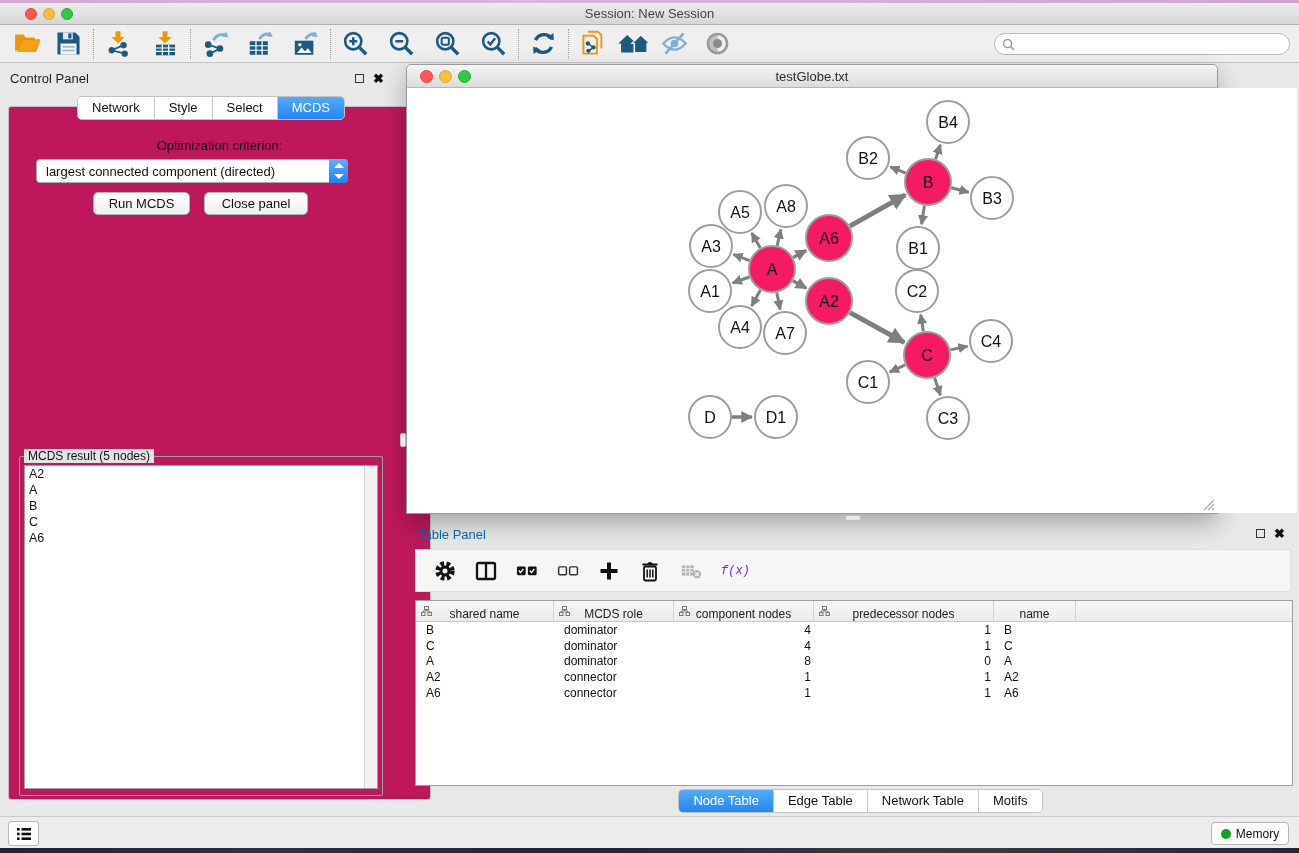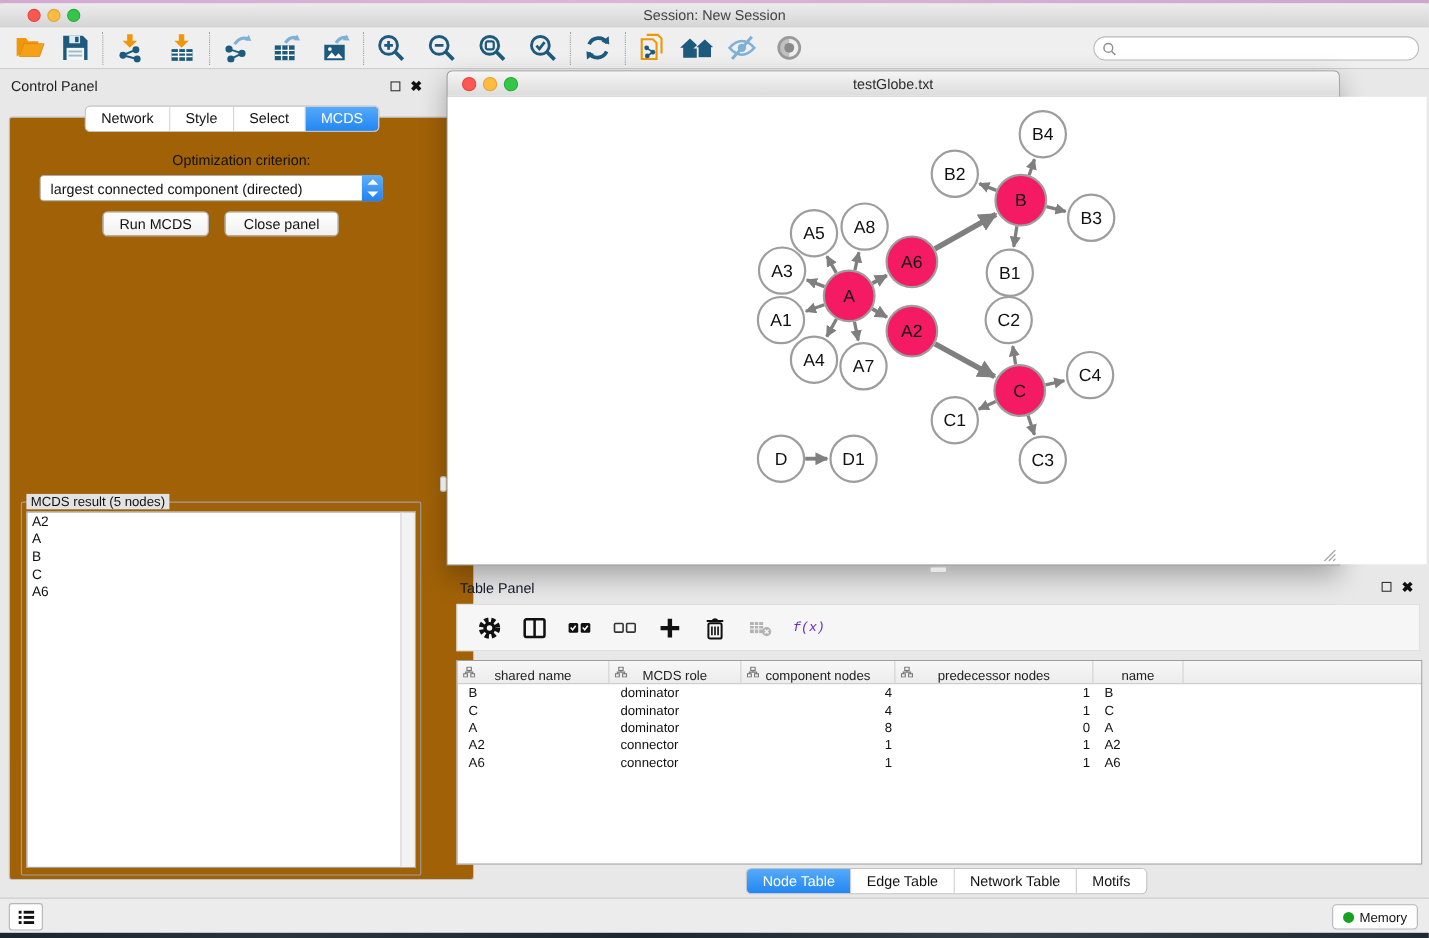--- a/index.html
+++ b/index.html
@@ -44,21 +44,21 @@
   .close-x { font-size:13px; font-weight:bold; color:#111; line-height:11px; }
 
   .seg-tabs { position:absolute; display:flex; background:#fff; border:1px solid #c2c2c2;
     border-radius:5px; overflow:hidden; z-index:3;text-align:right; }
   .seg { font-size:13px; color:#111; padding:3px 14px 4px 14px; background:#fff;
     border-right:1px solid #c9c9c9; cursor:pointer; white-space:nowrap; }
   .seg:last-child { border-right:none; }
   .seg.active { background:linear-gradient(#55aaf9,#2386f3); color:#fff; }
 
   .cp-inner { position:absolute; left:8px; top:43px; width:423px; height:694px;
-    background:#a16207; border:1px solid #c2c2c2; border-radius:3px; }
+    background:#be185d; border:1px solid #c2c2c2; border-radius:3px; }
   .opt-label { position:absolute; left:0; right:0; top:31px; text-align:center; font-size:13px; color:#111; }
   .dropdown { position:absolute; left:27px; top:52px; width:312px; height:24px; background:#fff;
     border:1px solid #a9a9a9; border-radius:4px; display:flex; align-items:center; cursor:pointer; }
   .dropdown .dval { flex:1; font-size:13px; color:#111; padding-left:9px; white-space:nowrap; overflow:hidden; }
   .dropdown .stepper { width:19px; height:24px; margin:-1px -1px -1px 0;
     background:linear-gradient(#5fb0fa,#2280f0); border-radius:0 4px 4px 0; position:relative; }
   .stepper i { position:absolute; left:4.5px; width:0; height:0; border-left:5px solid transparent; border-right:5px solid transparent; }
   .stepper i.up { top:4px; border-bottom:5px solid #fff; }
   .stepper i.dn { bottom:4px; border-top:5px solid #fff; }
   .cp-btn { position:absolute; top:85px; height:23px; background:linear-gradient(#ffffff,#f0f0f0);
@@ -87,21 +87,21 @@
   .netwin .tl { top:5px; width:13px; height:13px; }
   .net-canvas { position:absolute; left:0; top:23px; width:890px; height:425px; background:#fff; overflow:hidden; }
   .resize-grip { position:absolute; right:2px; bottom:2px; }
   .grip-v { position:absolute; left:-7px; top:368px; width:6px; height:14px; background:#e8e8e8;
     border:1px solid #bdbdbd; border-radius:2px; }
   .grip-h { position:absolute; left:438px; bottom:-8px; width:16px; height:6px; background:#e8e8e8;
     border:1px solid #bdbdbd; border-radius:2px; }
 
   
   .tablepanel { position:absolute; left:406px; top:457px; width:893px; height:296px; }
-  .tp-title { position:absolute; left:12px; top:7px; font-size:13px; color:#0f172a; }
+  .tp-title { position:absolute; left:12px; top:7px; font-size:13px; color:#0369a1; }
   .tp-toolbar { position:absolute; left:9px; top:29px; width:876px; height:43px;
     background:#f6f6f6; border:1px solid #dedede; display:flex; align-items:center; gap:19px; padding-left:18px; }
   .tbicon { width:22px; height:22px; cursor:pointer; flex:0 0 auto; }
   .fx { font-family:Liberation Mono, monospace; font-style:italic; font-size:12px; color:#6d28d9; cursor:default; }
 
   .dtable { position:absolute; left:9px; top:80px; width:878px; height:186px; background:#fff;
     border:1px solid #9e9e9e; overflow:hidden; }
   .dt-head { display:flex; height:21px; background:linear-gradient(#f7f7f7,#ececec);
     border-bottom:1px solid #c9c9c9; }
   .dt-hcell { position:relative; border-right:1px solid #d2d2d2; display:flex;

